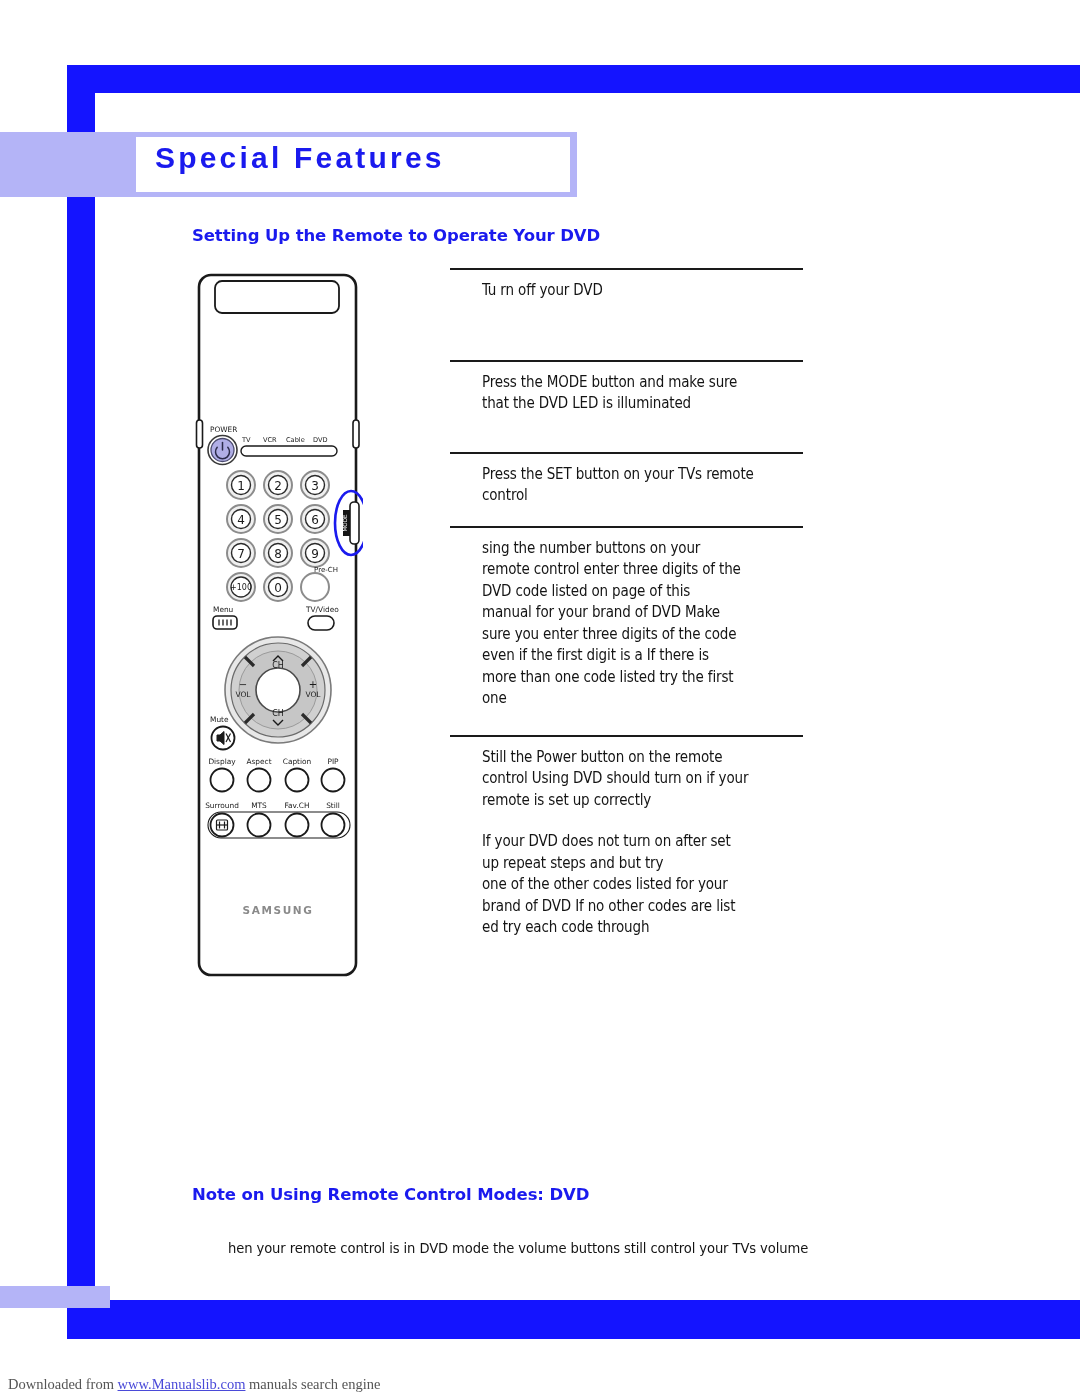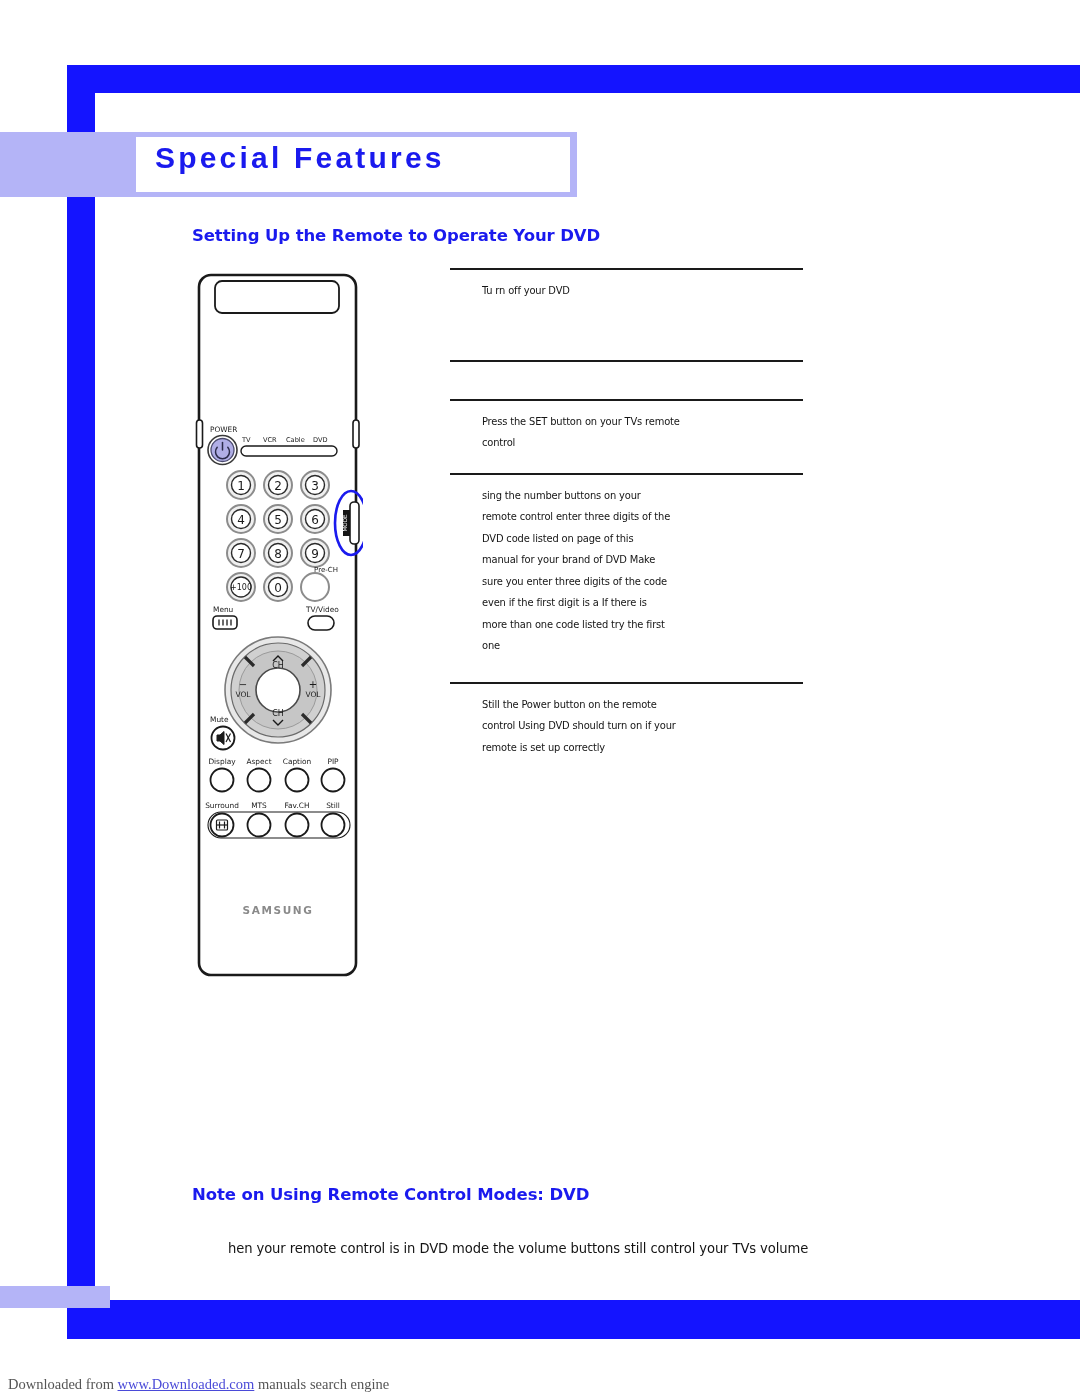--- a/index.html
+++ b/index.html
@@ -66,21 +66,21 @@
   .steps {
     position: absolute; left: 450px; top: 268px; width: 353px;
   }
   .step-rule {
     width: 353px; height: 0;
     border-top: 2.2px solid #1a1a1a;
   }
   .step-body {
     padding: 10px 0 0 32px;
     font-family: "DejaVu Sans Condensed", "DejaVu Sans", sans-serif;
-    font-size: 11px;
+    font-size: 15px;
     line-height: 21.5px;
     color: #141414;
     letter-spacing: -0.15px;
   }
   .step-body p { margin: 0; }
   .step-body p + p { margin-top: 20px; }
 
   
   .sp-1 { height: 58px; }
   .sp-2 { height: 37px; }
@@ -287,20 +287,26 @@
 
 <div class="steps">
 
   <div class="step-rule"></div>
   <div class="step-body">
     <p><span>Tu rn  off your DVD</span></p>
   </div>
   <div class="sp-1"></div>
 
   <div class="step-rule"></div>
+  <div class="step-body">
+    <p>
+      <span>Press the MODE button and make sure</span><br>
+      <span>that the DVD LED is illuminated</span>
+    </p>
+  </div>
   <div class="sp-2"></div>
 
   <div class="step-rule"></div>
   <div class="step-body">
     <p>
       <span>Press the SET button on your TVs remote</span><br>
       <span>control</span>
     </p>
   </div>
   <div class="sp-3"></div>
@@ -320,19 +326,26 @@
   </div>
   <div class="sp-4"></div>
 
   <div class="step-rule"></div>
   <div class="step-body">
     <p>
       <span>Still the Power button on the remote</span><br>
       <span>control  Using DVD should turn on if your</span><br>
       <span>remote is set up correctly</span>
     </p>
+    <p>
+      <span>If your DVD does not turn on after set</span><br>
+      <span>up  repeat steps        and    but try</span><br>
+      <span>one of the other codes listed for your</span><br>
+      <span>brand of DVD  If no other codes are list</span><br>
+      <span>ed  try each code        through</span>
+    </p>
   </div>
 </div>
 
 <div class="section-heading" id="heading-note">Note on Using Remote Control Modes: DVD</div>
 <div class="note-text">hen your remote control is in DVD mode  the volume buttons still control your TVs volume</div>
 
-<div class="footer-credit"><span>Downloaded from </span><span class="lnk">www.Downloaded.com</span><span> manuals search engine</span></div>
+<div class="footer-credit"><span>Downloaded from </span><span class="lnk">www.Manualslib.com</span><span> manuals search engine</span></div>
 
 </body></html>

